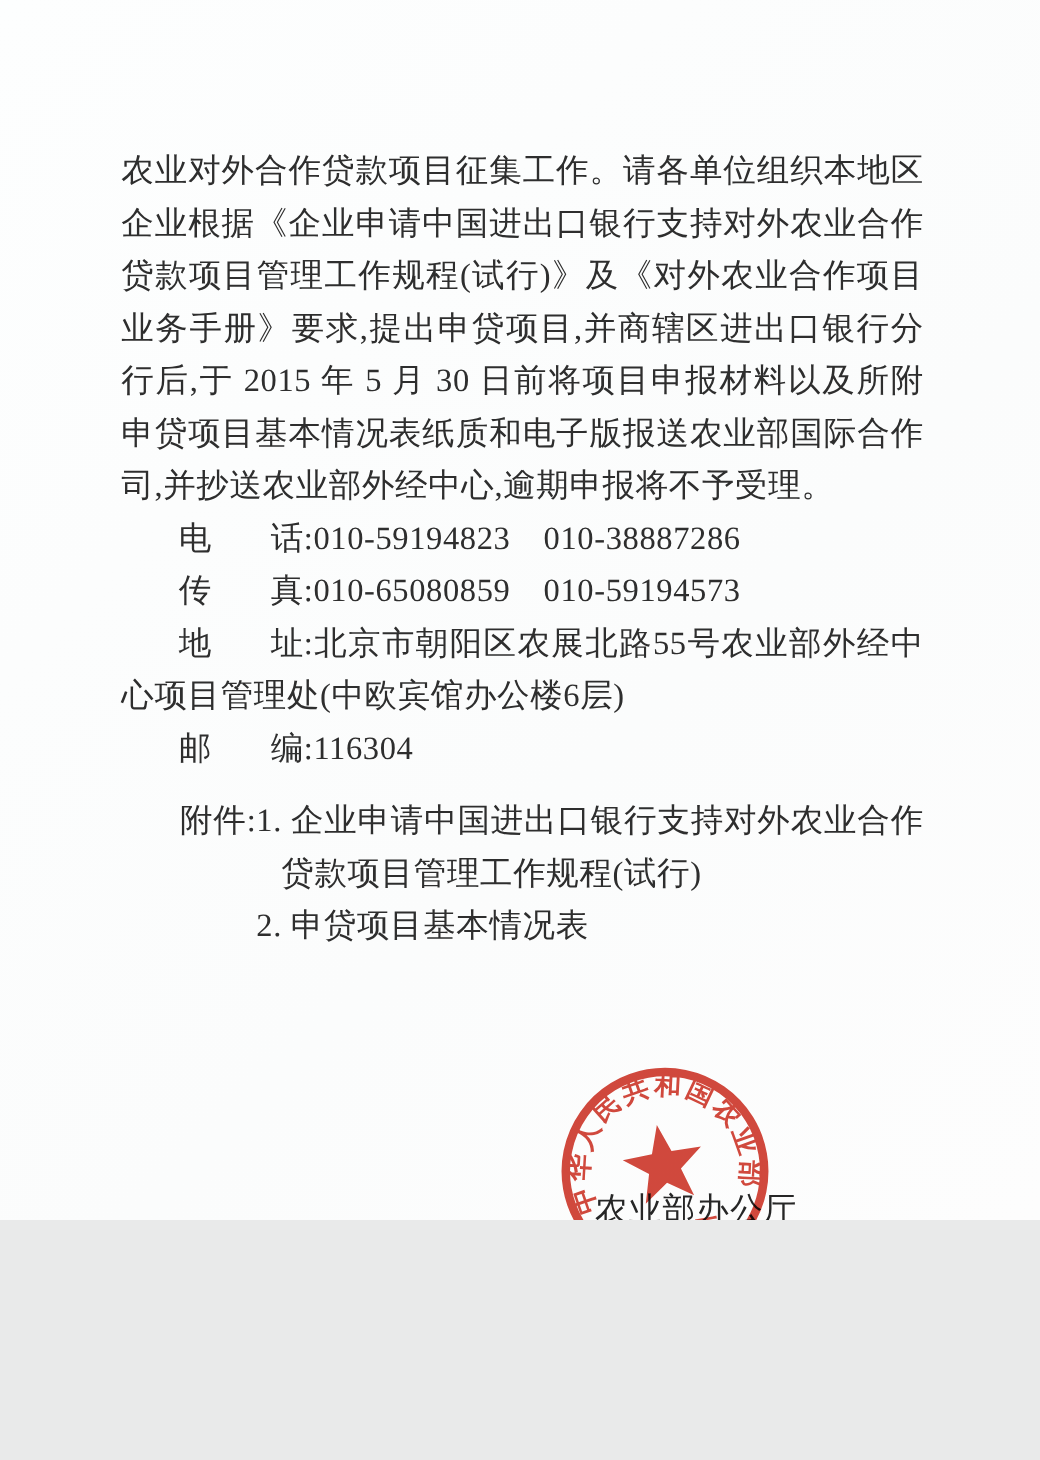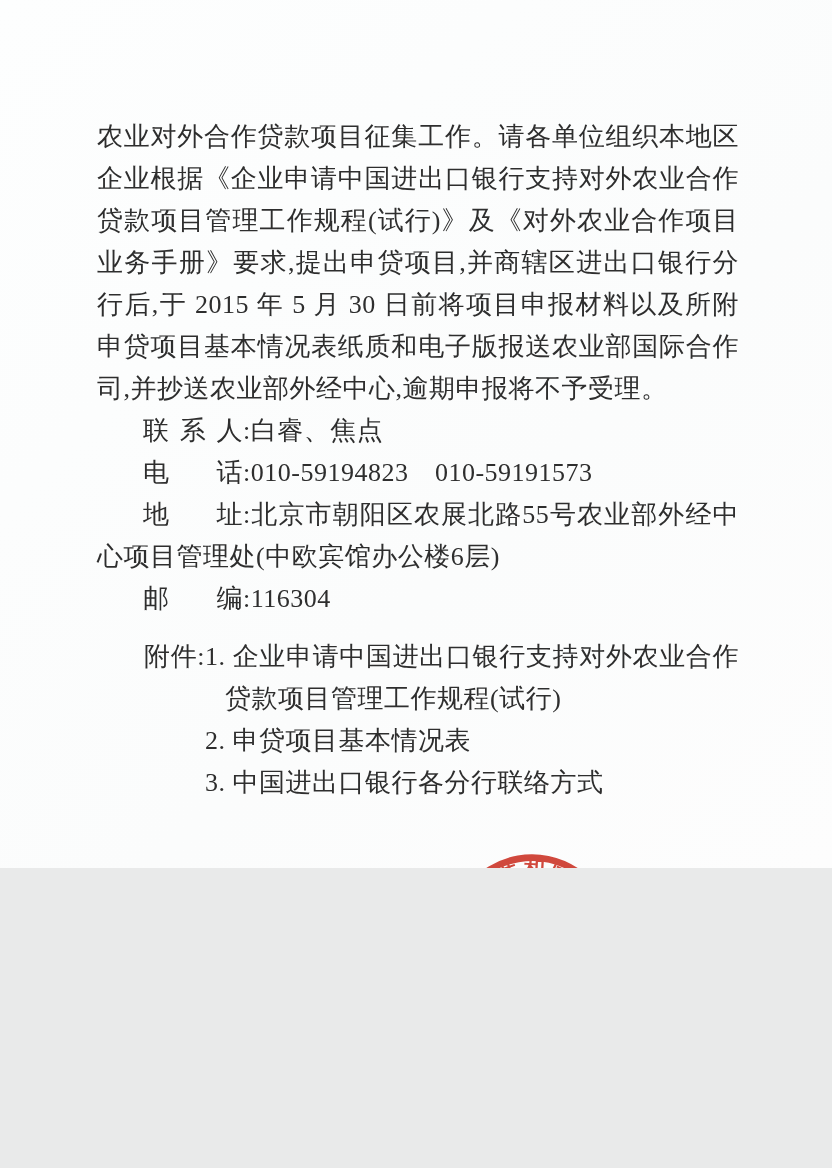--- a/index.html
+++ b/index.html
@@ -1,19 +1,19 @@
 <!DOCTYPE html>
 <html><head>
 <meta charset="utf-8">
 <style>
   html, body { margin: 0; padding: 0; background: #e9eaea; }
   .page {
     position: relative;
     width: 832px;
-    height: 868px;
+    height: 976px;
     margin: 0 auto;
     background: linear-gradient(135deg, #fdfefe 0%, #fbfcfc 60%, #fdfdfd 100%);
     overflow: hidden;
     font-family: "Liberation Serif", "DejaVu Serif", serif;
     color: #2e2e2e;
   }
   .content {
     position: absolute;
     left: 97px;
     top: 116px;
@@ -90,34 +90,33 @@
 </style>
 </head>
 <body>
 
 <div class="page">
 
   <div class="content">
 
     <p class="body-par">农业对外合作贷款项目征集工作。请各单位组织本地区企业根据《企业申请中国进出口银行支持对外农业合作贷款项目管理工作规程(试行)》及《对外农业合作项目业务手册》要求,提出申贷项目,并商辖区进出口银行分行后,于 2015 年 5 月 30 日前将项目申报材料以及所附申贷项目基本情况表纸质和电子版报送农业部国际合作司,并抄送农业部外经中心,逾期申报将不予受理。</p>
 
-    <p class="contact-row"><span class="c-label">联系人</span><span>:</span><span>白睿、焦点</span></p>
 
-    <p class="contact-row"><span class="c-label">电话</span><span>:</span><span>010-59194823　010-59191573</span></p>
+    <p class="contact-row"><span class="c-label">电话</span><span>:</span><span>010-59194823　010-38887286</span></p>
 
+    <p class="contact-row"><span class="c-label">传真</span><span>:</span><span>010-65080859　010-59194573</span></p>
 
 
     <p class="contact-row wrapping"><span class="c-label">地址</span><span>:</span><span>北京市朝阳区农展北路55号农业部外经中心项目管理处(中欧宾馆办公楼6层)</span></p>
 
     <p class="contact-row"><span class="c-label">邮编</span><span>:</span><span>116304</span></p>
 
     <div class="attachments">
       <p class="att-first"><span>附件:</span><span>1. 企业申请中国进出口银行支持对外农业合作贷款项目管理工作规程(试行)</span></p>
       <p class="att-item">2. 申贷项目基本情况表</p>
-      <p class="att-item">3. 中国进出口银行各分行联络方式</p>
     </div>
 
   </div>
 
   <div class="signature-issuer">农业部办公厅</div>
   <div class="signature-date">2015 年 3 月 20 日</div>
 
   <svg class="seal" viewBox="0 0 180 180" xmlns="http://www.w3.org/2000/svg">
     <g transform="rotate(-10 90 90)" fill="none" stroke="none">
       <circle cx="90" cy="90" r="76" stroke="#d0392c" stroke-width="6.5" fill="none"></circle>

